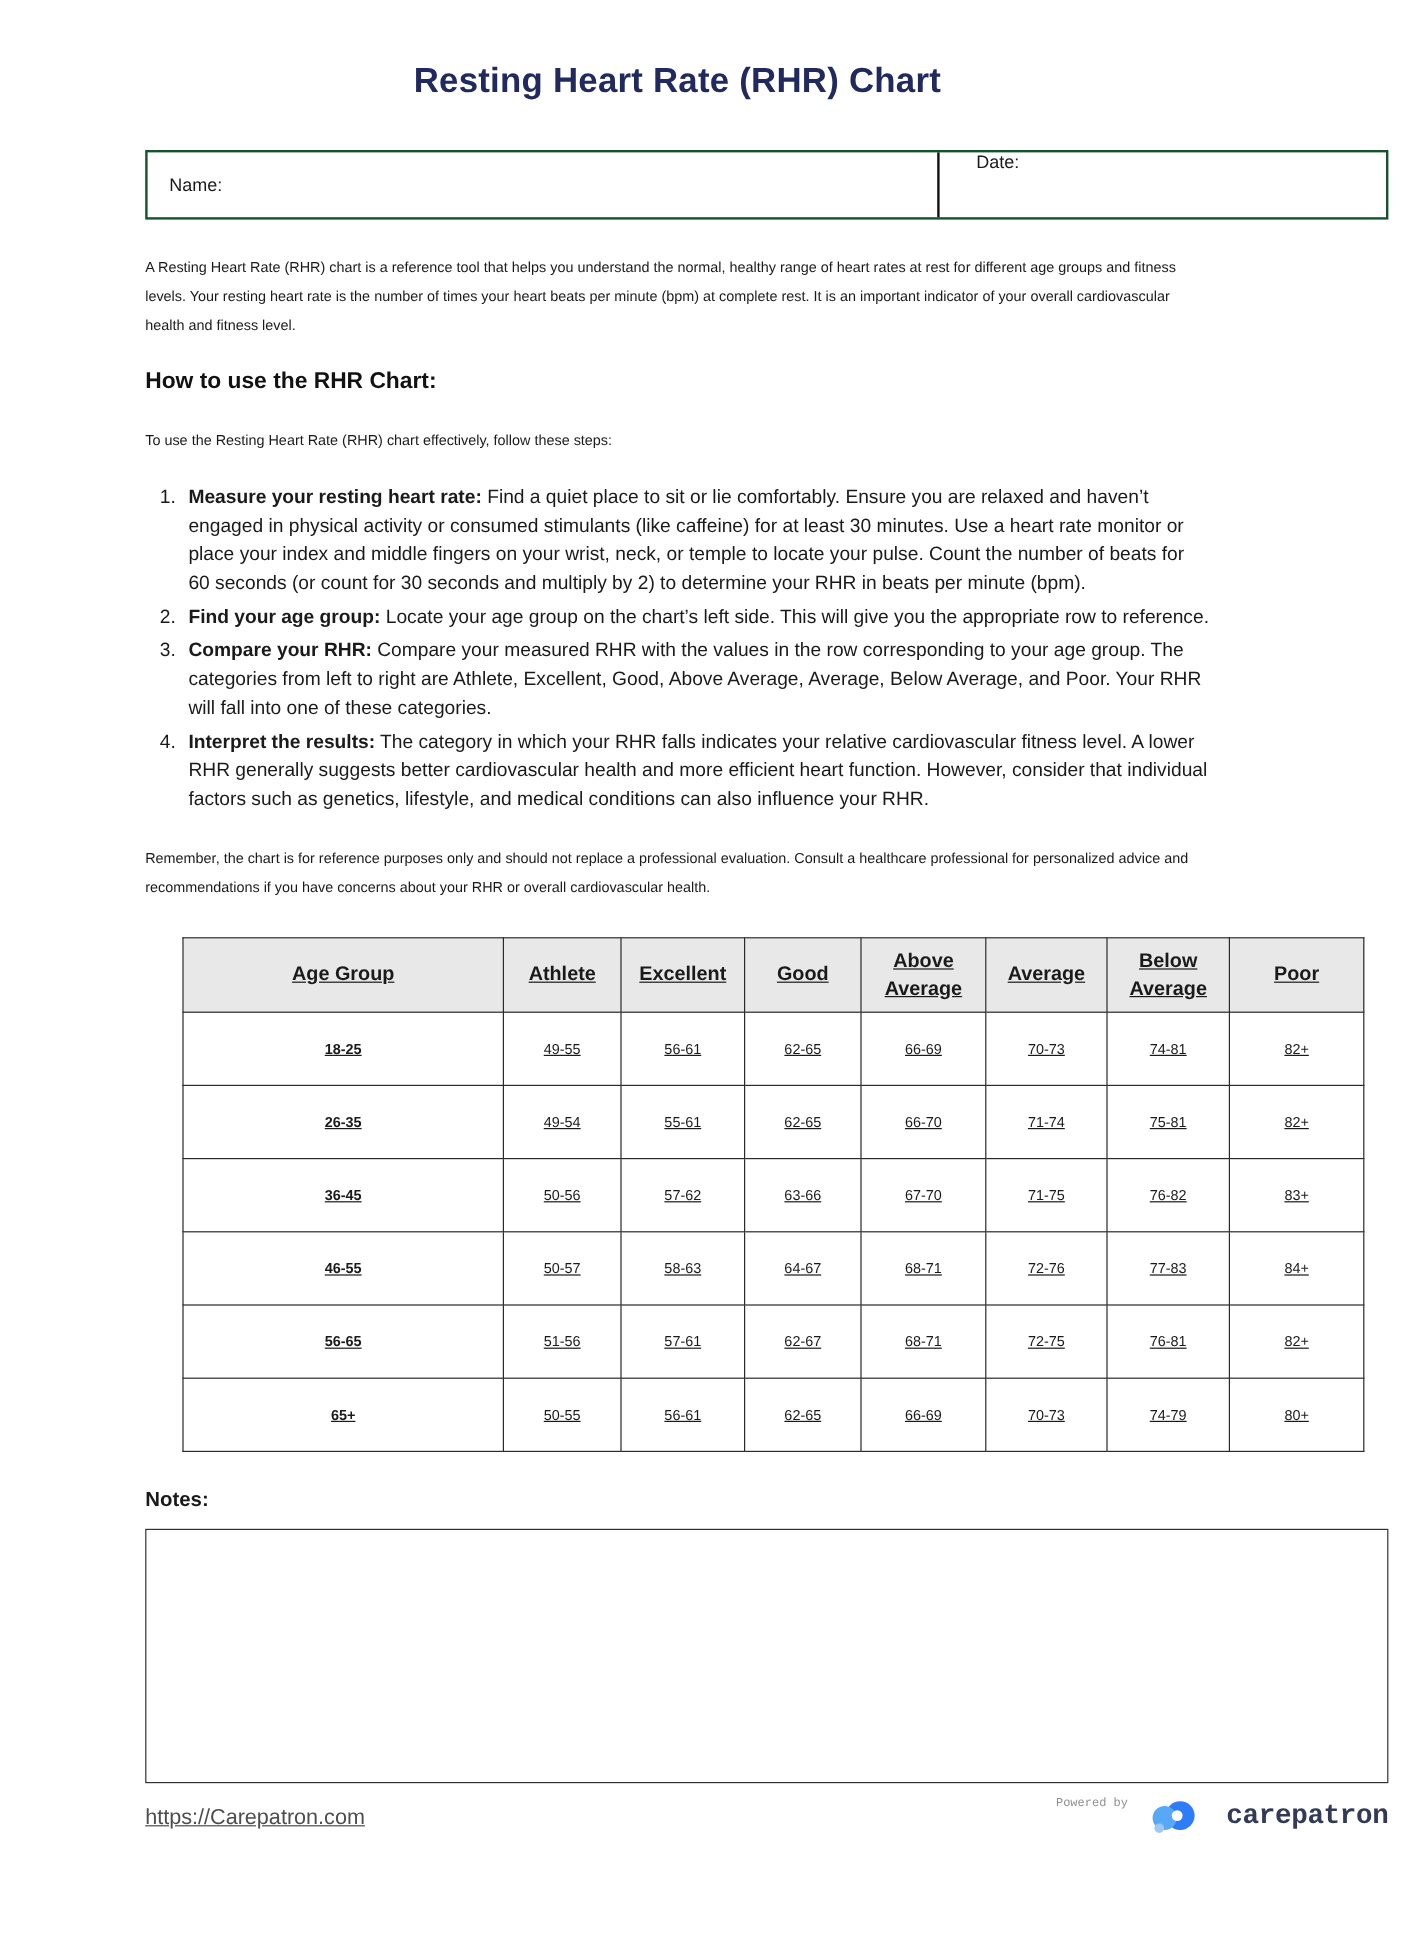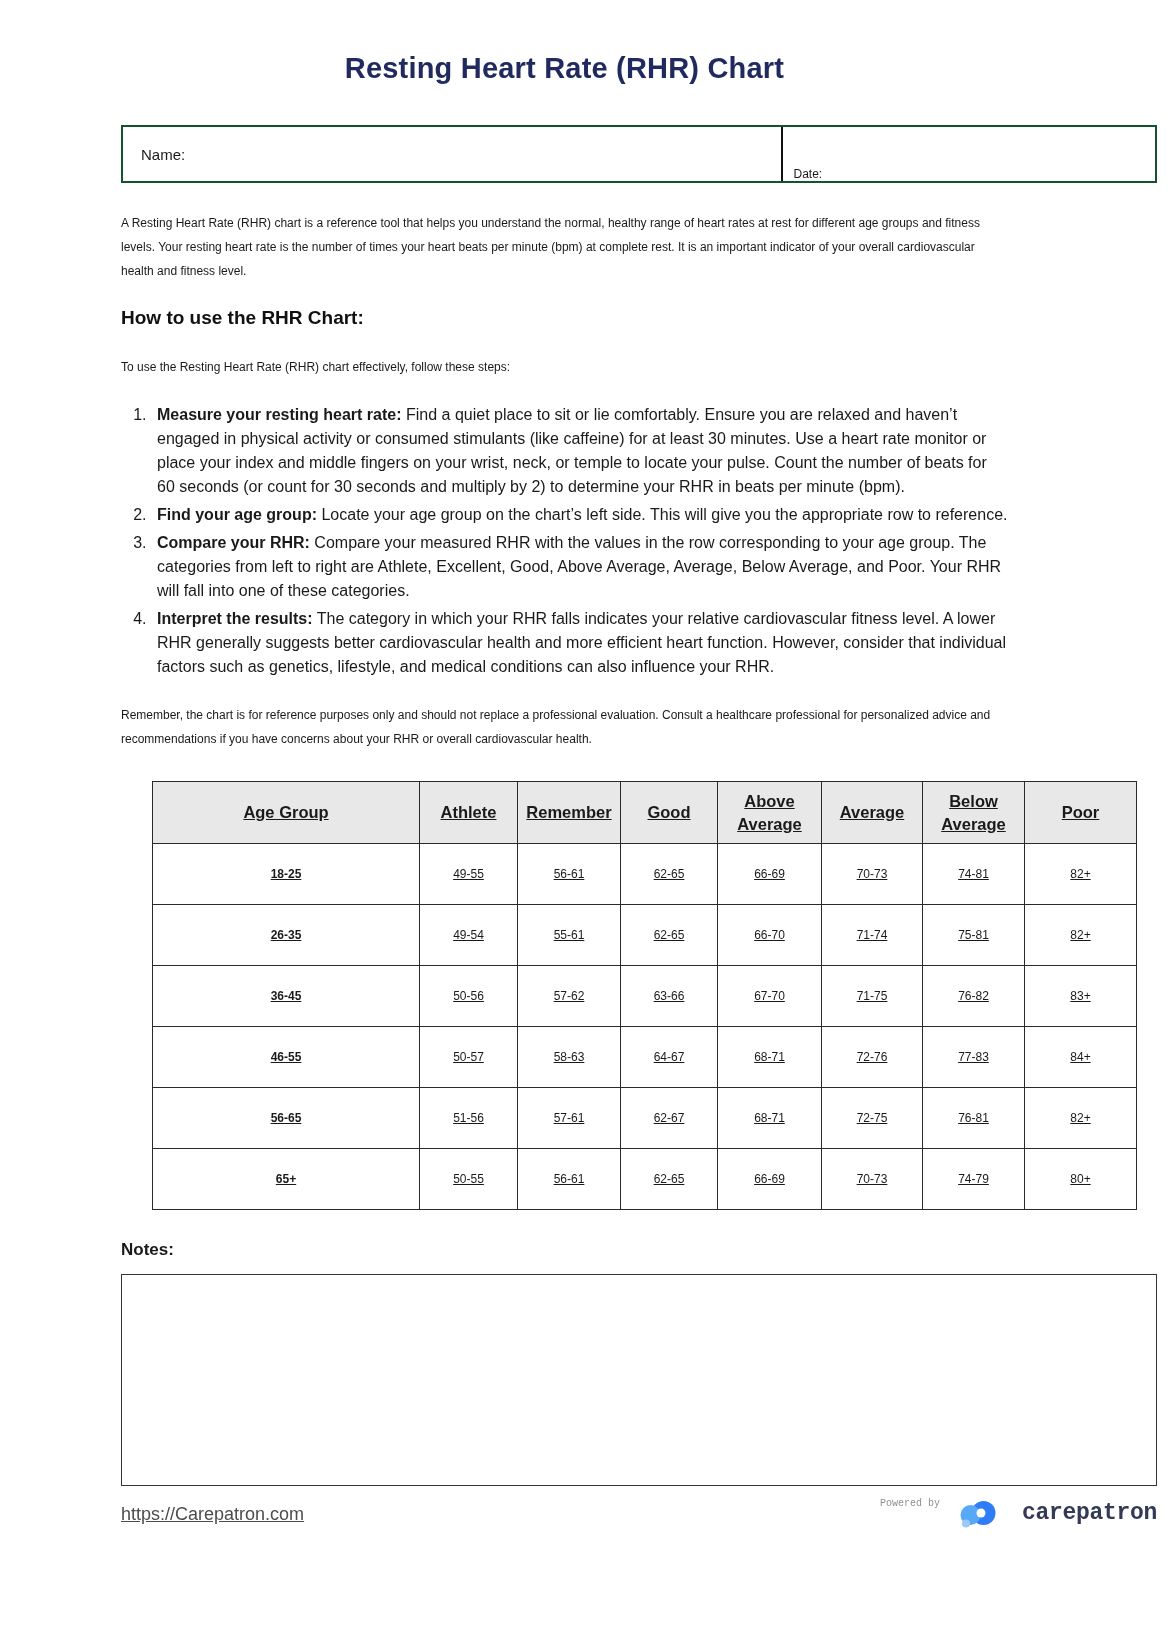--- a/index.html
+++ b/index.html
@@ -32,23 +32,23 @@
     flex: 0 0 64%;
     border-right: 2px solid #111;
     display: flex;
     align-items: center;
     padding-left: 18px;
     font-size: 15px;
   }
   .date-cell {
     flex: 1;
     display: flex;
-    align-items: flex-end;
-    padding-left: 10px;
-    font-size: 12px;
+    align-items: flex-start;
+    padding-left: 30px;
+    font-size: 15px;
   }
   p.body-text {
     font-size: 12px;
     line-height: 24px;
   }
   .intro { margin-top: 28px; }
   .section-heading {
     margin-top: 24px;
     font-size: 19px;
     font-weight: 700;
@@ -178,21 +178,21 @@
         <col style="width:97px">
         <col style="width:104px">
         <col style="width:101px">
         <col style="width:102px">
         <col style="width:112px">
       </colgroup>
       <thead>
         <tr>
             <th>Age Group</th>
             <th>Athlete</th>
-            <th>Remember</th>
+            <th>Excellent</th>
             <th>Good</th>
             <th>Above Average</th>
             <th>Average</th>
             <th>Below Average</th>
             <th>Poor</th>
           </tr>
       </thead>
       <tbody>
           <tr>
             <th class="age-cell">18-25</th>

